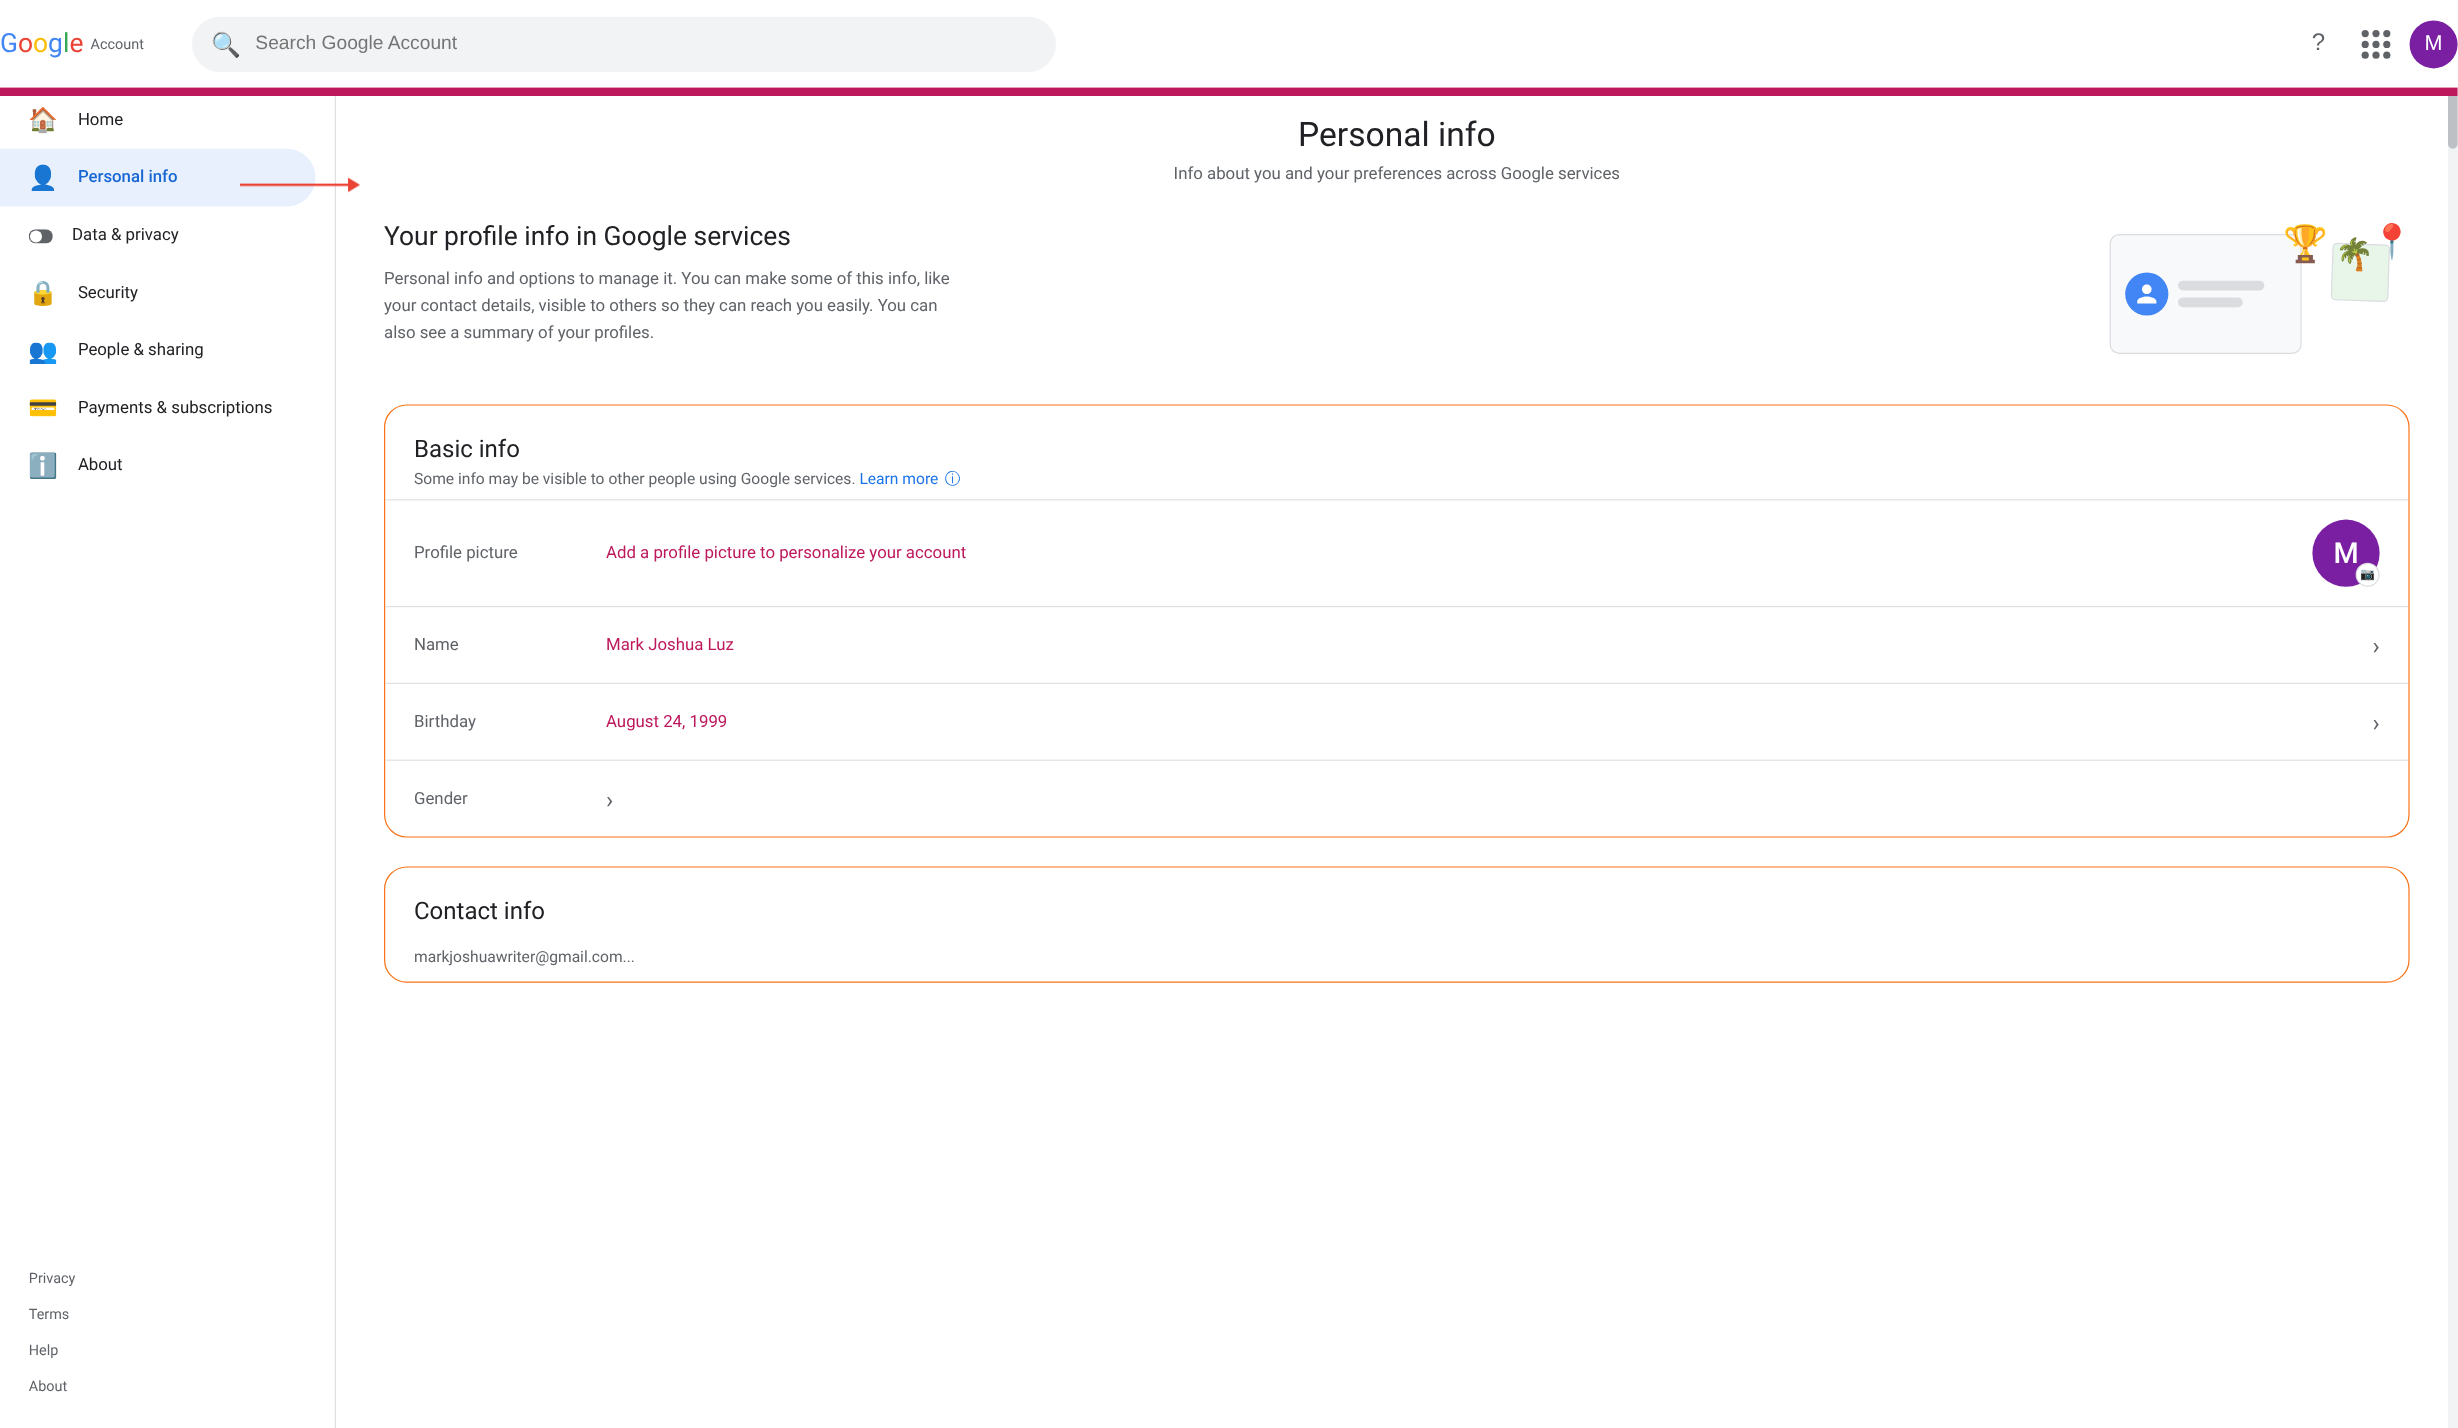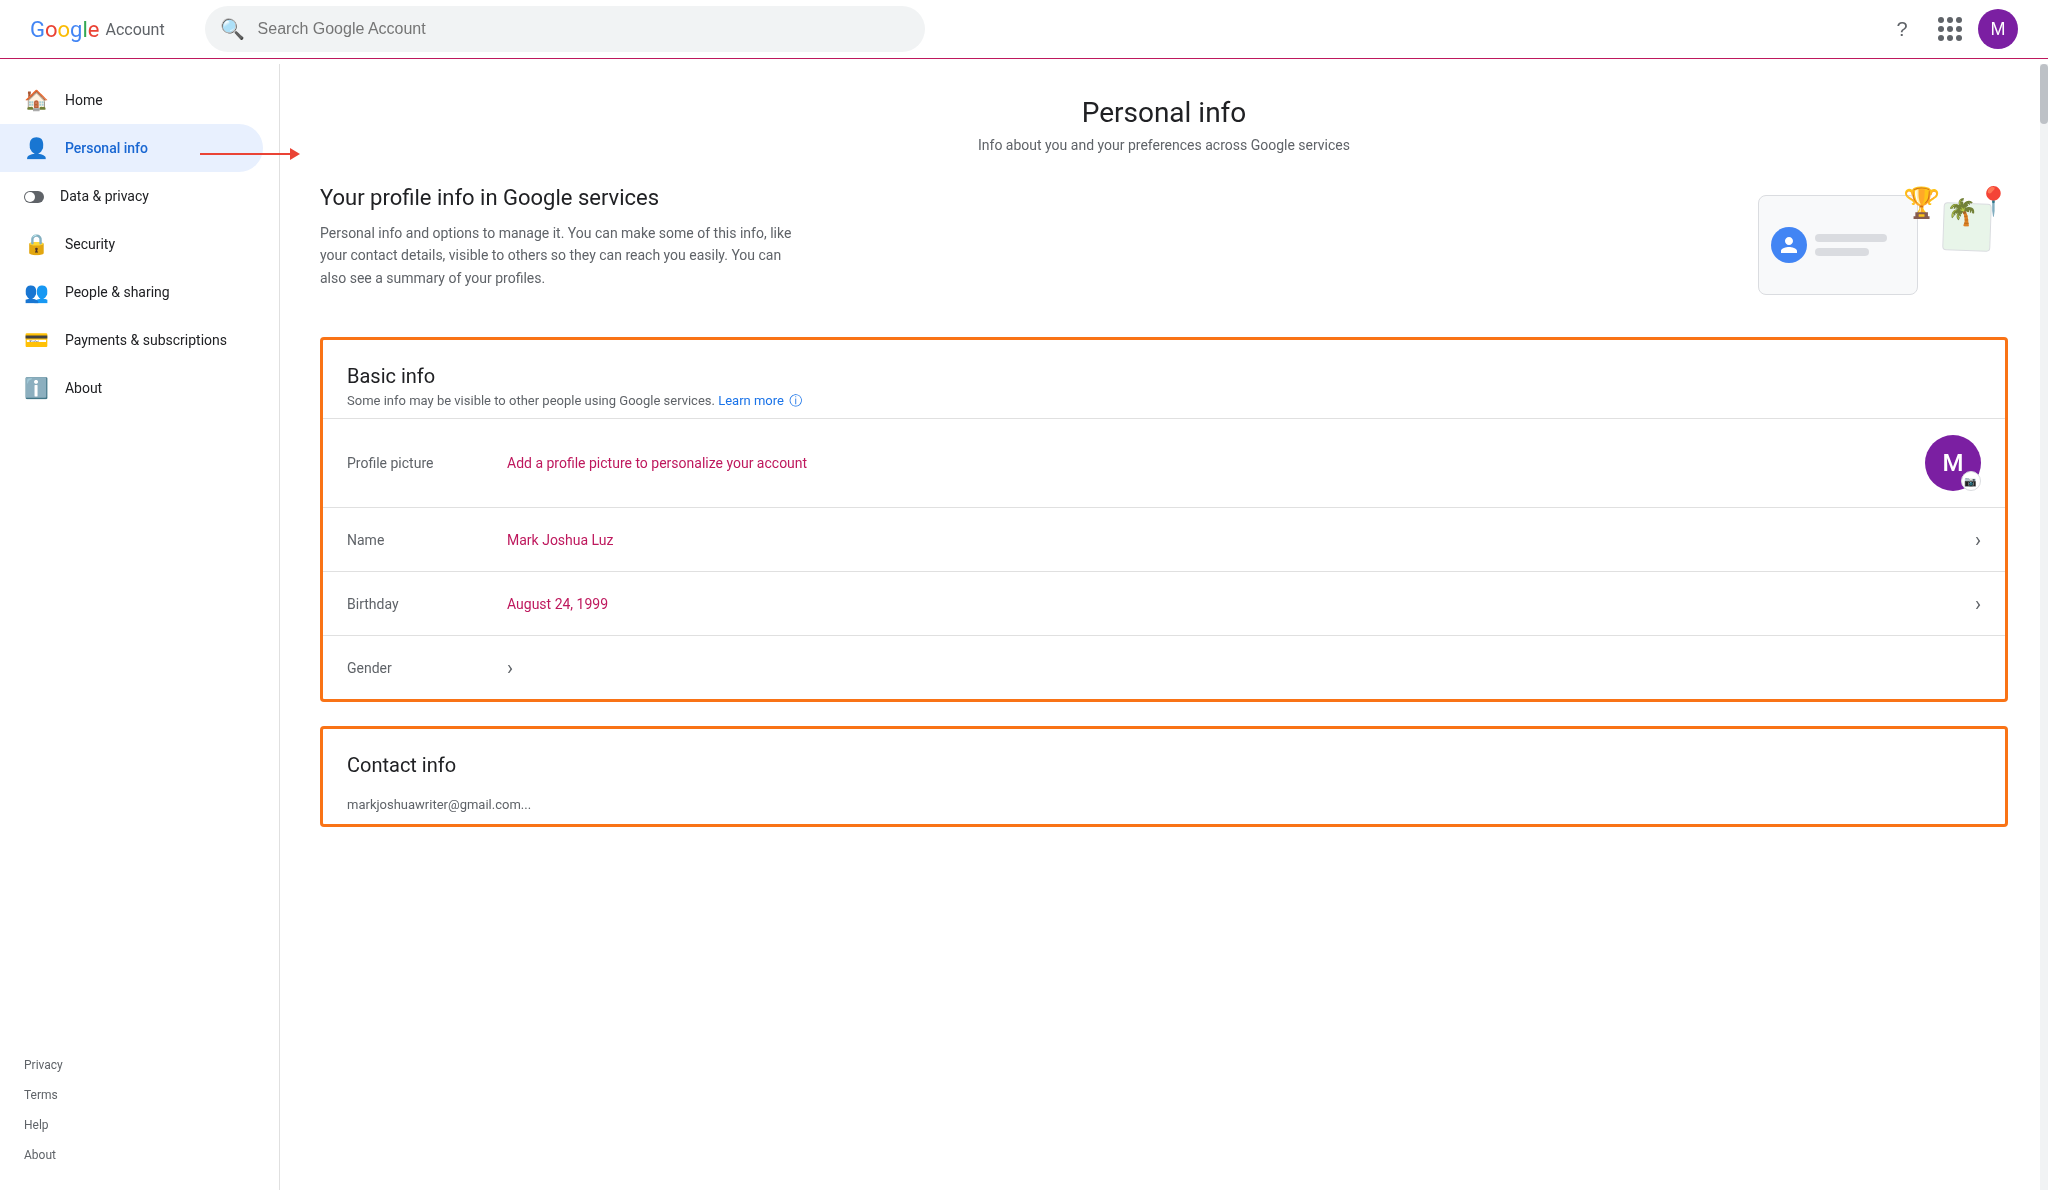--- a/index.html
+++ b/index.html
@@ -2,23 +2,23 @@
 <html><head>
   <meta charset="utf-8">
   <style>
     * { box-sizing: border-box; margin: 0; padding: 0; }
     body { font-family: 'Google Sans', Roboto, Arial, sans-serif; background: #fff; color: #202124; font-size: 14px; height: 100vh; overflow: hidden; }
 
     
     .header {
       display: flex;
       align-items: center;
-      padding: 8px 30px;
-      height: 59px;
-      border-bottom: 1px solid #be185d;
+      padding: 8px 0;
+      height: 80px;
+      border-bottom: 7px solid #be185d;
       position: fixed;
       top: 0; left: 0; right: 0;
       background: #fff;
       z-index: 100;
     }
     .google-logo {
       display: flex;
       align-items: center;
       gap: 6px;
       text-decoration: none;
@@ -28,21 +28,21 @@
       font-size: 22px;
       font-weight: 400;
     }
     .logo-g { color: #4285F4; }
     .logo-o1 { color: #EA4335; }
     .logo-o2 { color: #FBBC05; }
     .logo-g2 { color: #4285F4; }
     .logo-l { color: #34A853; }
     .logo-e { color: #EA4335; }
     .account-text {
-      font-size: 16px;
+      font-size: 12px;
       color: #5f6368;
       font-weight: 400;
       margin-right: 24px;
       white-space: nowrap;
     }
     .search-bar {
       flex: 1;
       max-width: 720px;
       display: flex;
       align-items: center;
@@ -229,22 +229,22 @@
       height: 8px;
       background: #dadce0;
       border-radius: 4px;
       margin-bottom: 6px;
     }
     .card-line:last-child { width: 60%; margin-bottom: 0; }
 
     
     .card {
       background: #fff;
-      border: 3px solid #f97316;
-      border-radius: 4px;
+      border: 1px solid #f97316;
+      border-radius: 19px;
       margin-bottom: 24px;
       overflow: hidden;
     }
     .card-header {
       padding: 24px 24px 8px 24px;
     }
     .card-title {
       font-size: 20px;
       font-weight: 400;
       color: #202124;

